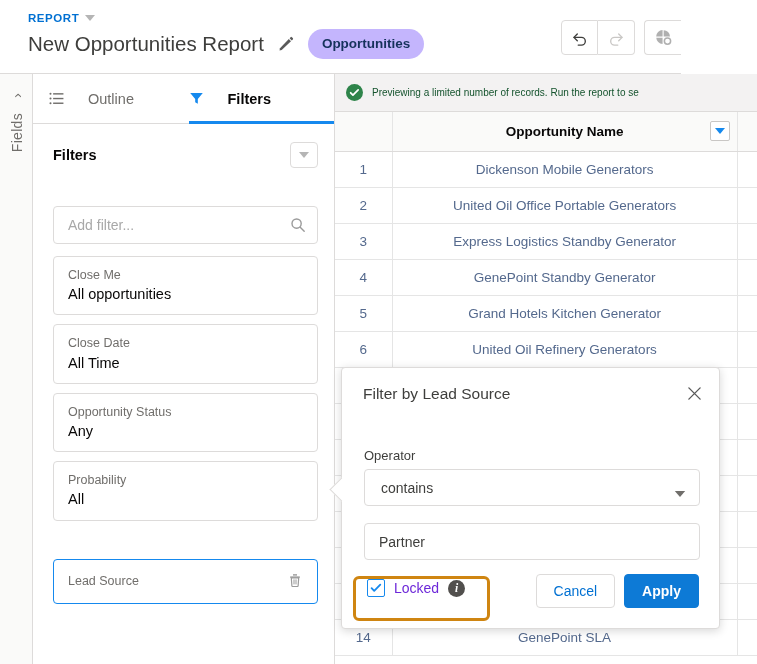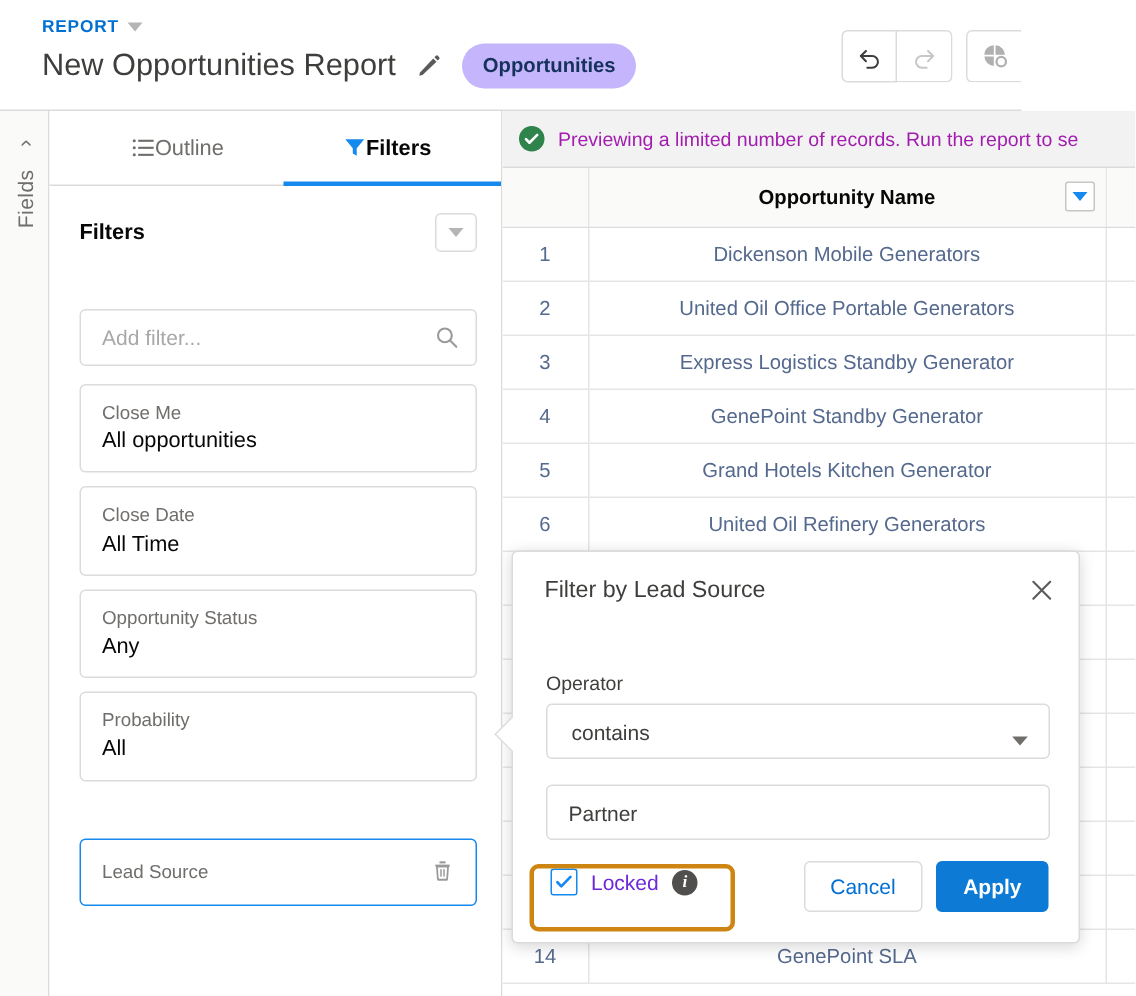--- a/index.html
+++ b/index.html
@@ -84,22 +84,22 @@
   
   .left-panel {
     position: absolute; left: 33px; top: 74px; width: 302px; height: 590px;
     background: #ffffff; border-right: 1px solid #dddbda;
   }
   .tabs {
     display: flex; height: 50px; border-bottom: 1px solid #dddbda;
     padding-left: 16px; padding-right: 6px;
   }
   .tab {
-    flex: 1; display: flex; align-items: center; justify-content: center;
-    gap: 0; font-size: 14.5px; color: #706e6b; cursor: pointer;
+    flex: 1; display: flex; align-items: center; 
+    gap: 24px; font-size: 14.5px; color: #706e6b; cursor: pointer;
     position: relative;
   }
   .tab.active { color: #080707; font-weight: bold; }
   .tab.active::after {
     content: ""; position: absolute; left: 0; right: -6px; bottom: -1px;
     height: 3px; background: #1589ee;
   }
   .tab svg { flex: none; }
 
   .panel-body { padding: 18px 16px 0 20px; }
@@ -135,21 +135,21 @@
   .trash-btn { width: 18px; height: 18px; cursor: pointer; display:flex; }
 
   
   .preview {
     position: absolute; left: 335px; top: 74px; width: 422px; height: 590px;
     background: #fff; overflow: hidden;
   }
   .preview-banner {
     height: 38px; background: #f3f2f2; border-bottom: 1px solid #dddbda;
     display: flex; align-items: center; gap: 9px; padding-left: 11px;
-    font-size: 13px; color: #a21caf; white-space: nowrap;
+    font-size: 10px; color: #14532d; white-space: nowrap;
   }
   .chk-circle {
     width: 17px; height: 17px; border-radius: 50%; background: #2e844a;
     display: flex; align-items: center; justify-content: center; flex: none;
   }
 
   table.rep { border-collapse: collapse; width: 700px; table-layout: fixed; }
   table.rep th, table.rep td {
     border-right: 1px solid #e5e5e5; border-bottom: 1px solid #e5e5e5;
     text-align: center; font-size: 13.5px; color: #54698d;

